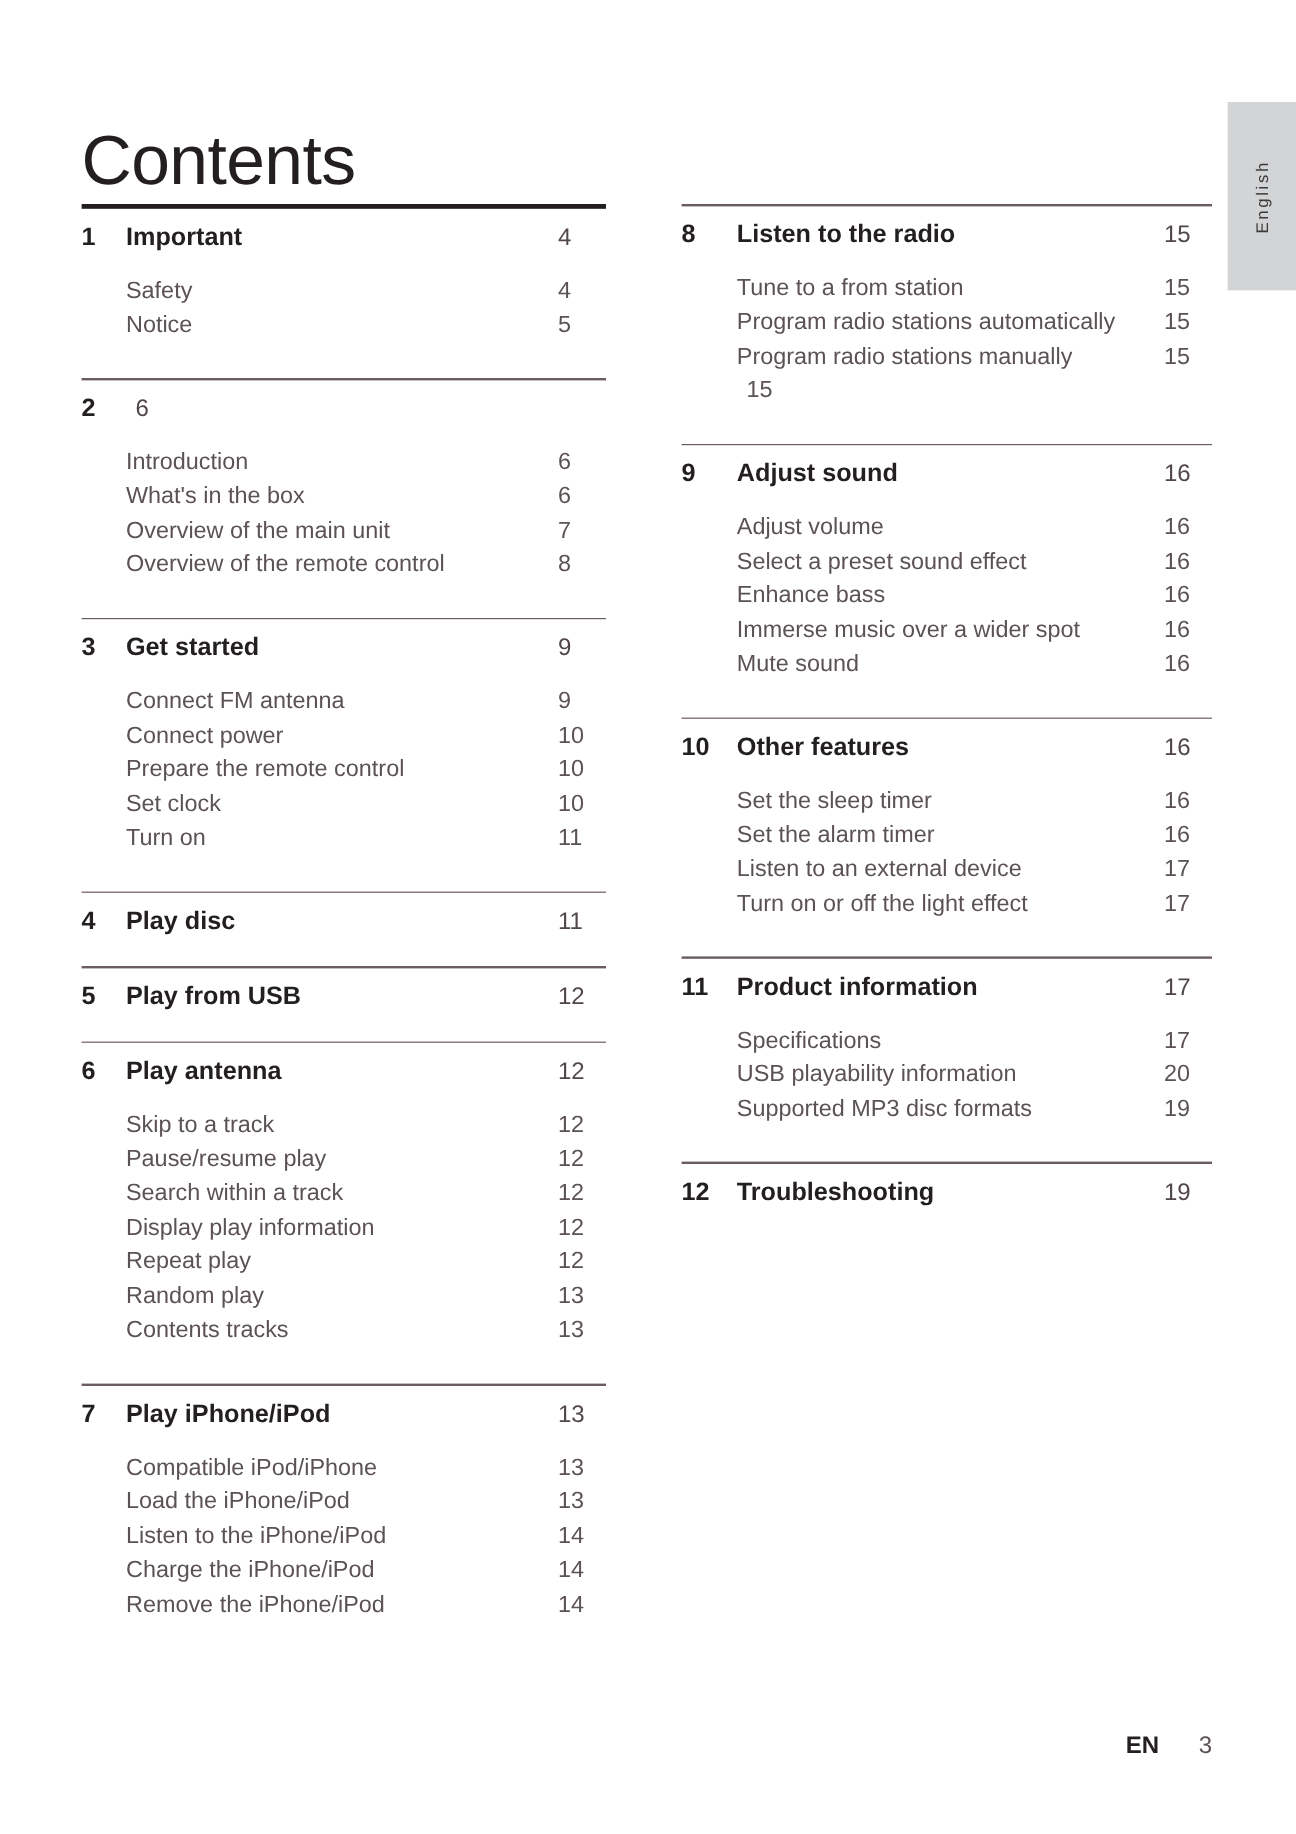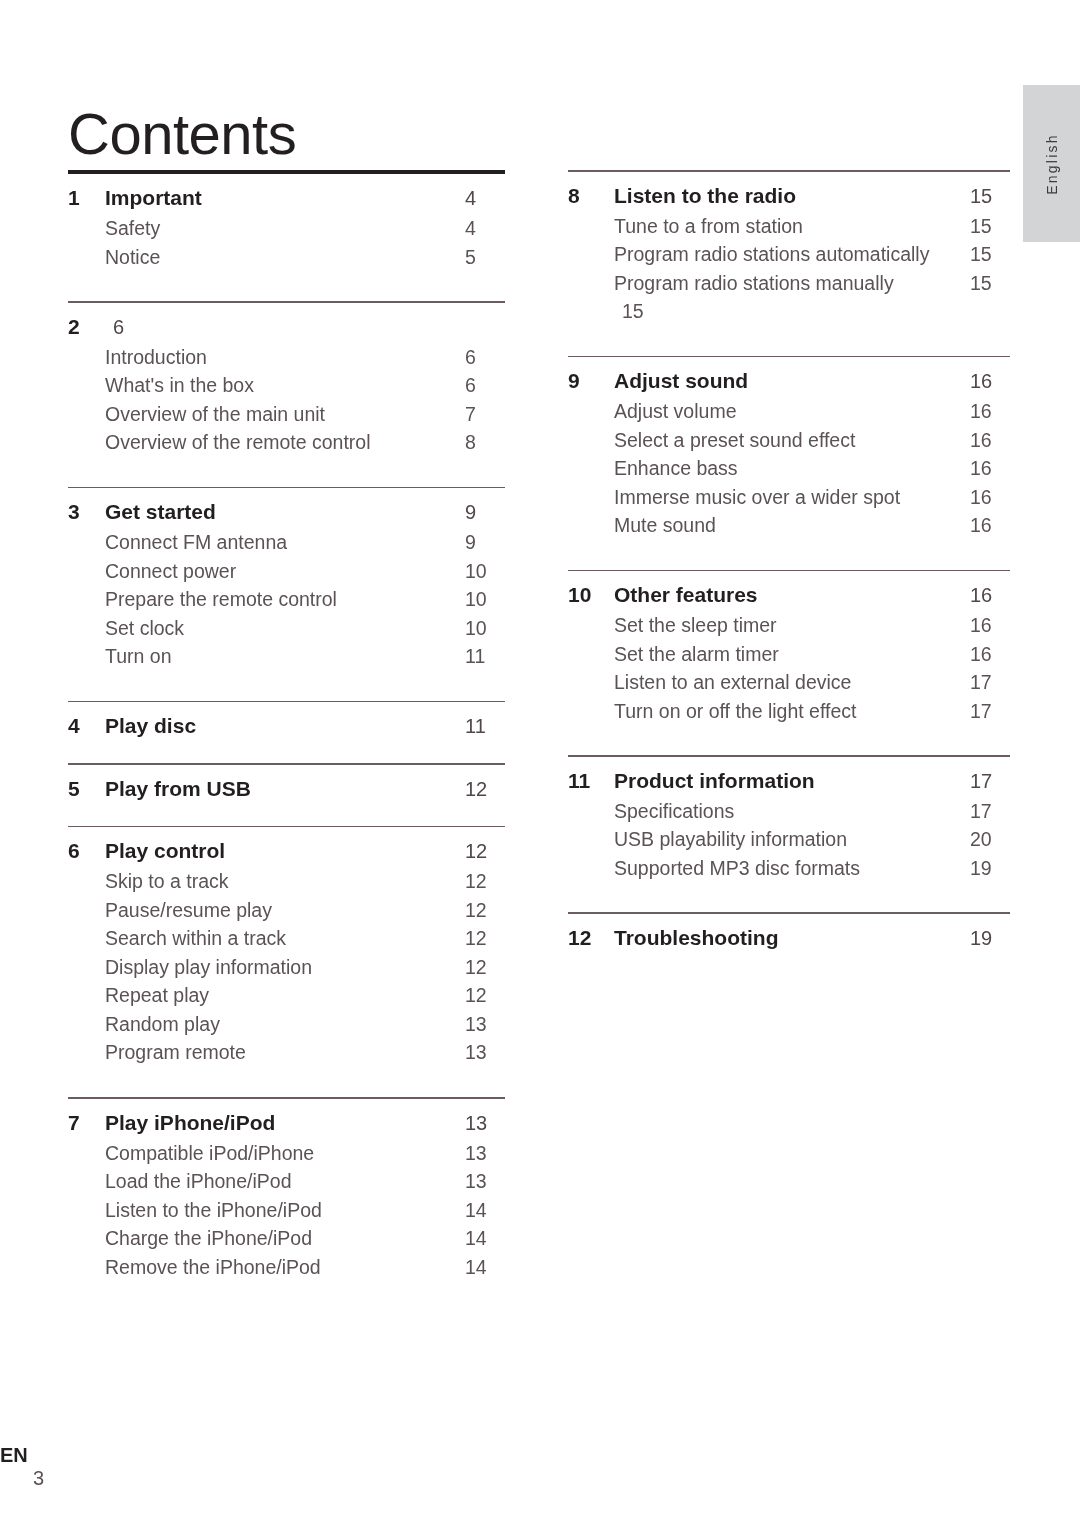--- a/index.html
+++ b/index.html
@@ -113,21 +113,21 @@
     line-height: 30px;
     text-align: left;
   }
   .col-left  .sec-page { width: 40px; margin-left: 8px; }
   .col-right .sec-page { width: 40px; margin-left: 8px; }
 
   
   .sec-head.wrap .sec-title-wrap { align-items: flex-end; }
 
   
-  .sub-list { margin-top: 1px; }
+  .sub-list { margin-top: 15px; }
   .sub-row {
     display: flex;
     justify-content: space-between;
     align-items: baseline;
     line-height: 28.5px;
   }
   .col-left  .sub-row { padding-left: 37px; }
   .col-right .sub-row { padding-left: 46px; }
 
   .sub-label {
@@ -150,22 +150,21 @@
   .gap-sm { height: 22px; }
 
   
   .footer {
     position: absolute;
     left: 0;
     top: 1444px;
     width: 1010px;
     display: flex;
     justify-content: flex-end;
-    align-items: flex-start;
-    flex-direction: column;
+    align-items: center;
   }
   .footer-en {
     font-size: 20px;
     font-weight: bold;
     color: #231f20;
   }
   .footer-pg {
     font-size: 20px;
     font-weight: 400;
     color: #5b5254;
@@ -287,21 +286,21 @@
             <div class="sec-page">12</div>
           </div>
         </div>
         <div class="gap-sm"></div>
       </div>
       <div class="section">
         <div class="rule"></div>
         <div class="sec-head">
           <div class="sec-num">6</div>
           <div class="sec-title-wrap">
-            <div class="sec-title">Play control</div>
+            <div class="sec-title">Play antenna</div>
             <div class="sec-page">12</div>
           </div>
         </div>
         <div class="sub-list">
           <div class="sub-row">
             <span class="sub-label">Skip to a track</span>
             <span class="sub-page">12</span>
           </div>
           <div class="sub-row">
             <span class="sub-label">Pause/resume play</span>
@@ -317,21 +316,21 @@
           </div>
           <div class="sub-row">
             <span class="sub-label">Repeat play</span>
             <span class="sub-page">12</span>
           </div>
           <div class="sub-row">
             <span class="sub-label">Random play</span>
             <span class="sub-page">13</span>
           </div>
           <div class="sub-row">
-            <span class="sub-label">Program remote</span>
+            <span class="sub-label">Contents tracks</span>
             <span class="sub-page">13</span>
           </div>
         </div>
         <div class="gap"></div>
       </div>
       <div class="section">
         <div class="rule"></div>
         <div class="sec-head">
           <div class="sec-num">7</div>
           <div class="sec-title-wrap">

